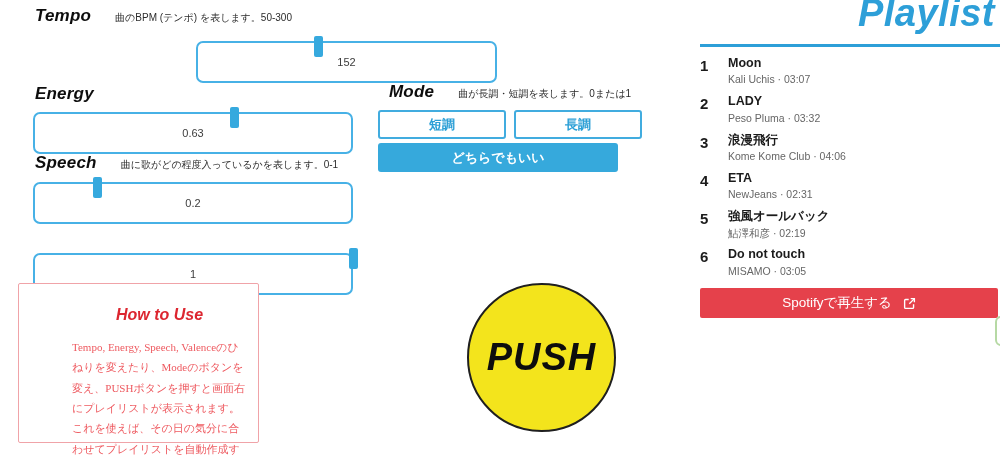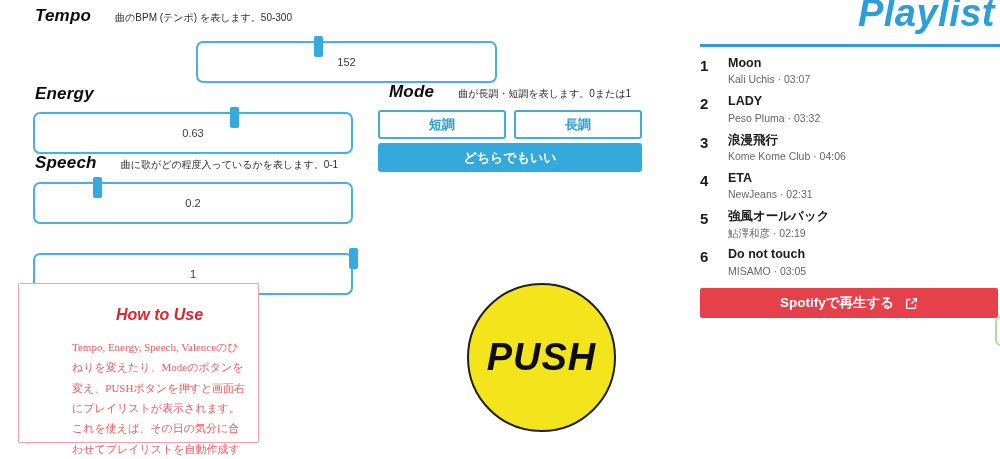--- a/index.html
+++ b/index.html
@@ -18,21 +18,21 @@
                  border:2px solid #47b1e6;border-radius:7px;}
   .slider .thumb{position:absolute;top:-5px;width:9px;height:21px;background:#36a9de;border-radius:2px;}
   .slider .val{position:absolute;top:15px;left:0;width:100%;text-align:center;
                font-size:11px;color:#3c3c3c;}
 
   
   .mode-row1{position:absolute;left:378px;top:110px;width:264px;display:flex;justify-content:space-between;}
   .mode-btn{width:128px;height:29px;background:#fff;border:2px solid #41acdf;border-radius:3px;
             box-sizing:border-box;display:flex;align-items:center;justify-content:center;
             font-size:13px;font-weight:bold;color:#2b9fd6;cursor:pointer;}
-  .mode-either{position:absolute;left:378px;top:143px;width:264px;height:29px;background:#36a9dc;
+  .mode-either{position:absolute;left:378px;top:143px;width:240px;height:29px;background:#36a9dc;
                border-radius:3px;display:flex;align-items:center;justify-content:center;
                font-size:13px;font-weight:bold;color:#fff;cursor:pointer;}
 
   
   .howto{position:absolute;left:18px;top:283px;width:241px;height:160px;box-sizing:border-box;
          border:1px solid #f0a3a8;border-radius:2px;background:#fff;padding-left:42px;}
   .howto h3{margin:22px 0 0;text-align:center;font-size:16px;font-style:italic;
             font-weight:bold;color:#dc2630;}
   .howto p{margin:13px 11px 0;font-size:11px;line-height:1.85;color:#ee5a60;font-family:Liberation Serif, serif;}
 
@@ -47,21 +47,21 @@
             font-size:38px;font-style:italic;font-weight:bold;color:#2d9fd8;letter-spacing:.5px;}
   .pl-divider{position:absolute;left:700px;top:44px;width:300px;height:3px;background:#2d9fd8;}
   .tracks{position:absolute;left:699px;top:56px;width:298px;}
   .track{position:relative;height:38.3px;}
   .track .num{position:absolute;left:1px;top:1px;font-size:15px;font-weight:bold;color:#1b1b1b;}
   .track .info{margin-left:29px;}
   .track .title{font-size:12.5px;font-weight:bold;color:#1b1b1b;line-height:1.15;}
   .track .meta{font-size:10.5px;color:#666;margin-top:3px;}
   .spotify-btn{position:absolute;left:700px;top:288px;width:298px;height:30px;background:#e5414b;
                border-radius:2px;display:flex;align-items:center;justify-content:center;gap:11px;
-               font-size:13.5px;font-weight:bold;color:#fff;cursor:pointer;}
+               font-size:13.5px;font-weight:normal;color:#fff;cursor:pointer;}
   .ext-icon{display:inline-flex;}
 
   
   .edge-green{position:absolute;left:995px;top:316px;width:18px;height:30px;box-sizing:border-box;
               border:2px solid #b6d9a4;border-radius:6px;background:#fff;}
 </style>
 </head>
 <body>
 
 <div class="app">

